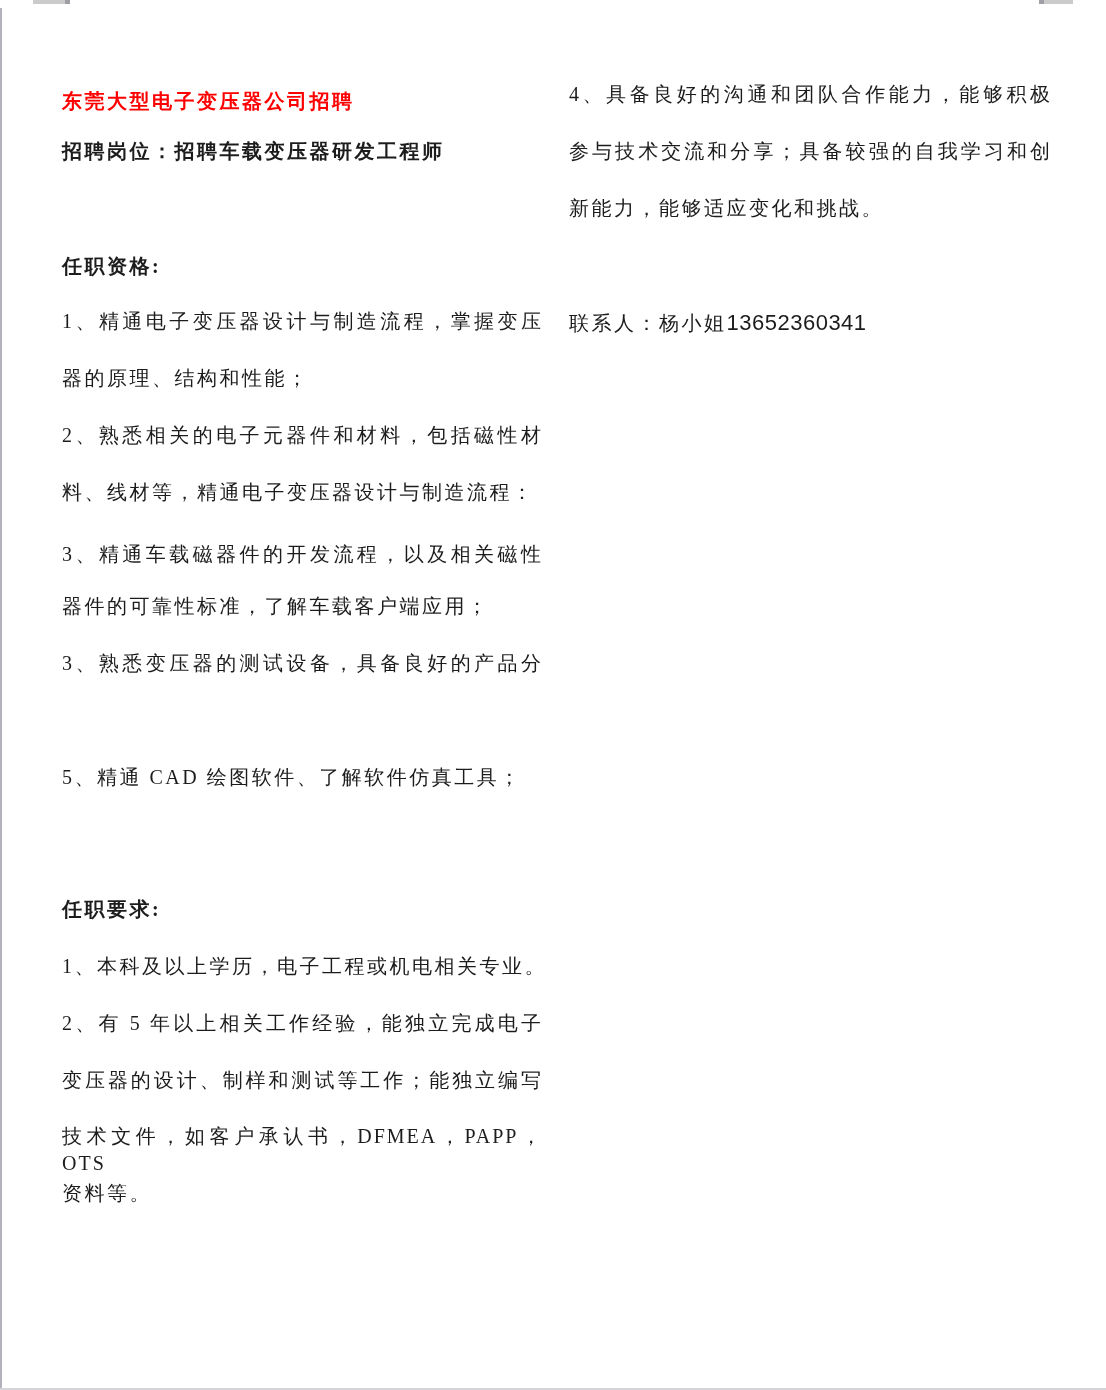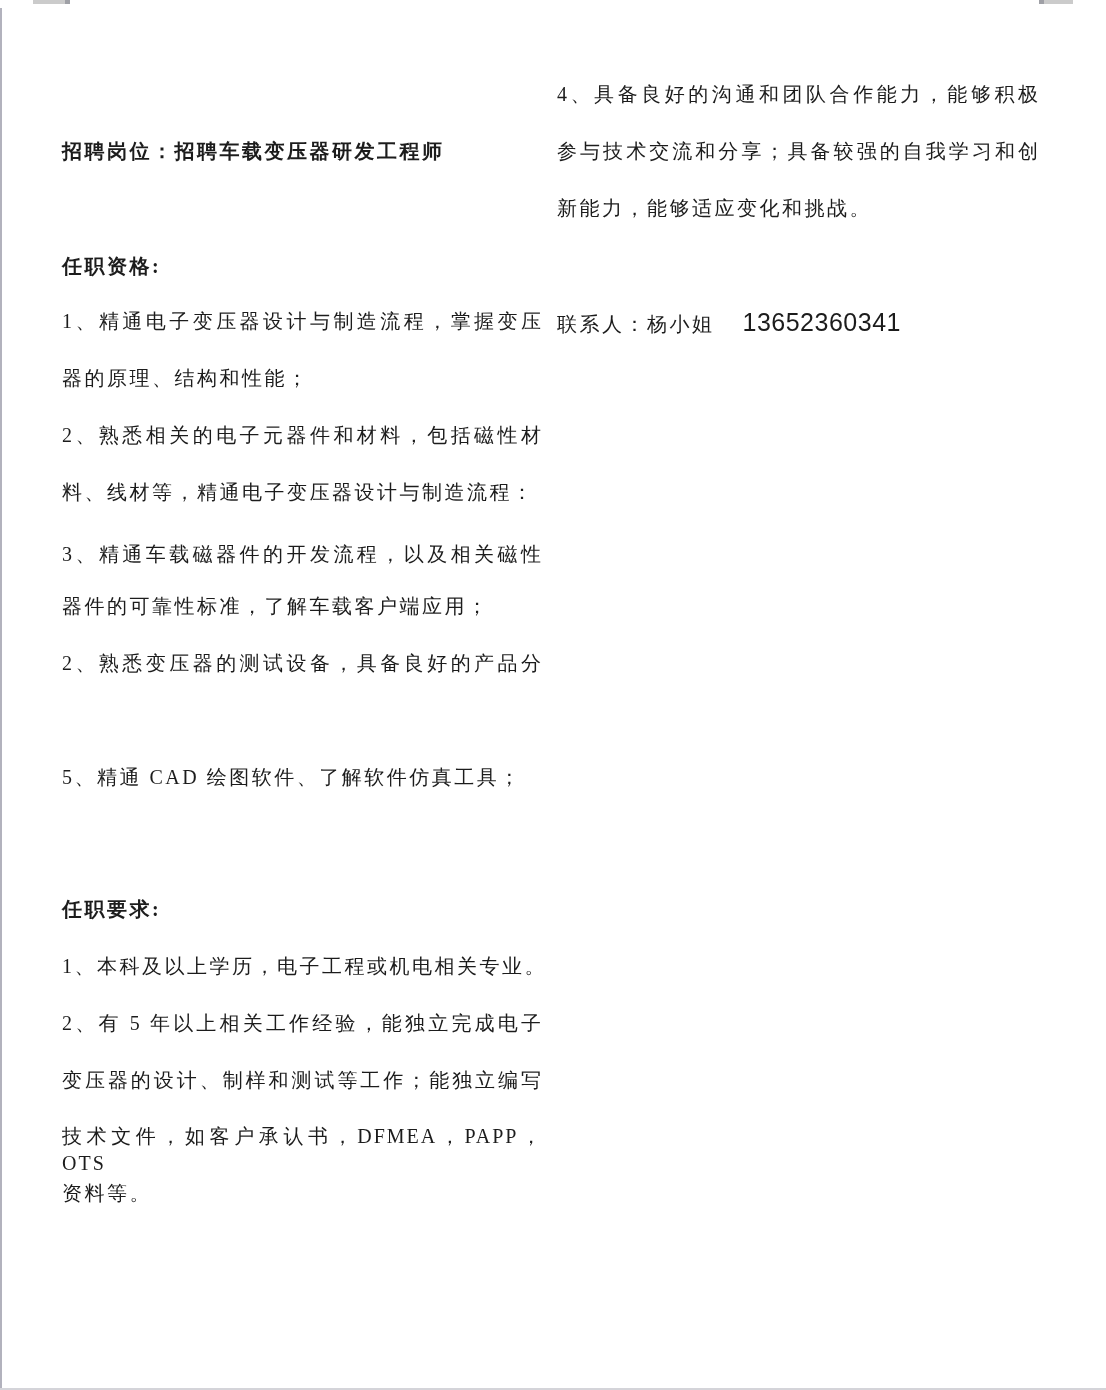--- a/index.html
+++ b/index.html
@@ -18,64 +18,65 @@
   .frag-cap { position:absolute; top:0; height:4px; width:5px; background:#9fa0a6; }
   .cap-r { right:0; }
   .cap-l { left:0; }
   .edge { position:absolute; }
   .edge-left { left:0; top:8px; width:2px; height:1382px; background:#b2b2bd; }
   .edge-bottom { left:0; bottom:0; width:100%; height:2px; background:#d4d4d9; }
 
   
   .col { position:absolute; top:0; }
   .col-left  { left:62px;  width:481px; height:1390px; }
-  .col-right { left:557px; width:483px; height:1390px; }
+  .col-right { left:569px; width:483px; height:1390px; }
   .ln {
     position:absolute; left:0; width:100%;
     font-size:20px; letter-spacing:2.5px;
     line-height:27px; white-space:nowrap;
   }
   .just {
     white-space:normal;
     text-align:justify;
     text-align-last:justify;
     letter-spacing:2px;
   }
   .bold { font-weight:bold; }
   .red  { color:#fe0000; }
   .phone {
     font-family:"Liberation Sans","DejaVu Sans",sans-serif;
-    font-size:25px; letter-spacing:0.5px; margin-left:28px;
+    font-size:22px; letter-spacing:0.5px; 
   }
 </style>
 </head>
 <body>
 
 <div class="page">
 
   <div class="frag frag-tl">
     <span class="frag-cap cap-r"></span>
   </div>
   <div class="frag frag-tr">
     <span class="frag-cap cap-l"></span>
   </div>
   <div class="edge edge-left"></div>
   <div class="edge edge-bottom"></div>
 
   <div class="col col-left">
+    <div class="ln bold red" style="top:88px">东莞大型电子变压器公司招聘</div>
     <div class="ln bold" style="top:253px">任职资格:</div>
 
     <div class="ln bold" style="top:138px">招聘岗位：招聘车载变压器研发工程师</div>
     <div class="ln just" style="top:308px">1、精通电子变压器设计与制造流程，掌握变压</div>
     <div class="ln" style="top:365px">器的原理、结构和性能；</div>
     <div class="ln just" style="top:422px">2、熟悉相关的电子元器件和材料，包括磁性材</div>
     <div class="ln" style="top:479px">料、线材等，精通电子变压器设计与制造流程：</div>
     <div class="ln just" style="top:541px">3、精通车载磁器件的开发流程，以及相关磁性</div>
     <div class="ln" style="top:593px">器件的可靠性标准，了解车载客户端应用；</div>
-    <div class="ln just" style="top:650px">2、熟悉变压器的测试设备，具备良好的产品分</div>
+    <div class="ln just" style="top:650px">3、熟悉变压器的测试设备，具备良好的产品分</div>
     <div class="ln" style="top:764px">5、精通 CAD 绘图软件、了解软件仿真工具；</div>
 
     <div class="ln bold" style="top:896px">任职要求:</div>
     <div class="ln" style="top:953px">1、本科及以上学历，电子工程或机电相关专业。</div>
     <div class="ln just" style="top:1010px">2、有 5 年以上相关工作经验，能独立完成电子</div>
     <div class="ln just" style="top:1067px">变压器的设计、制样和测试等工作；能独立编写</div>
     <div class="ln" style="top:1180px">资料等。</div>
     <div class="ln just" style="top:1123px">技术文件，如客户承认书，DFMEA，PAPP，OTS</div>
   </div>
 

